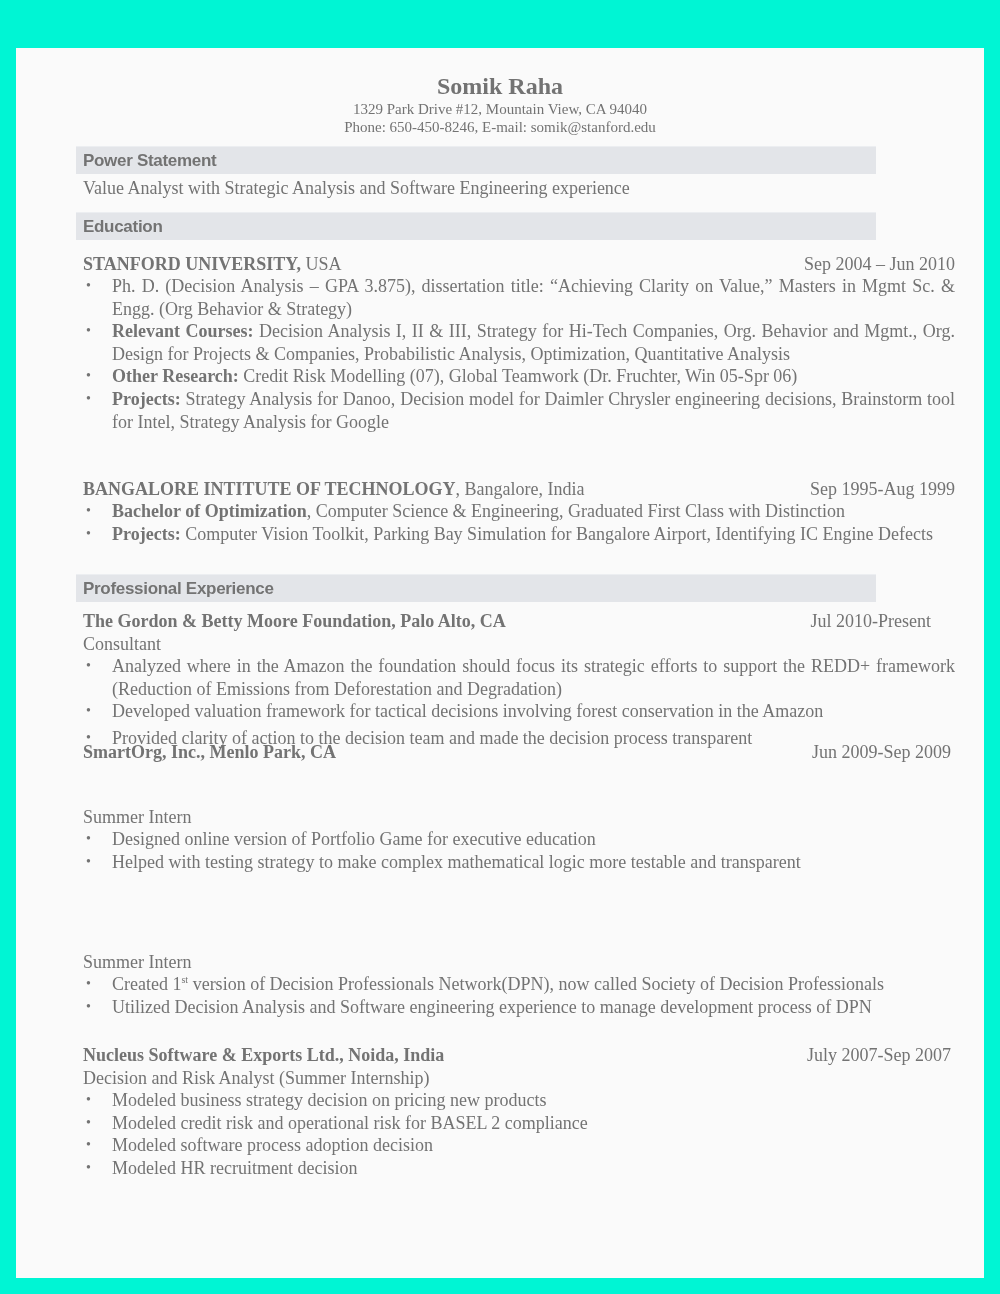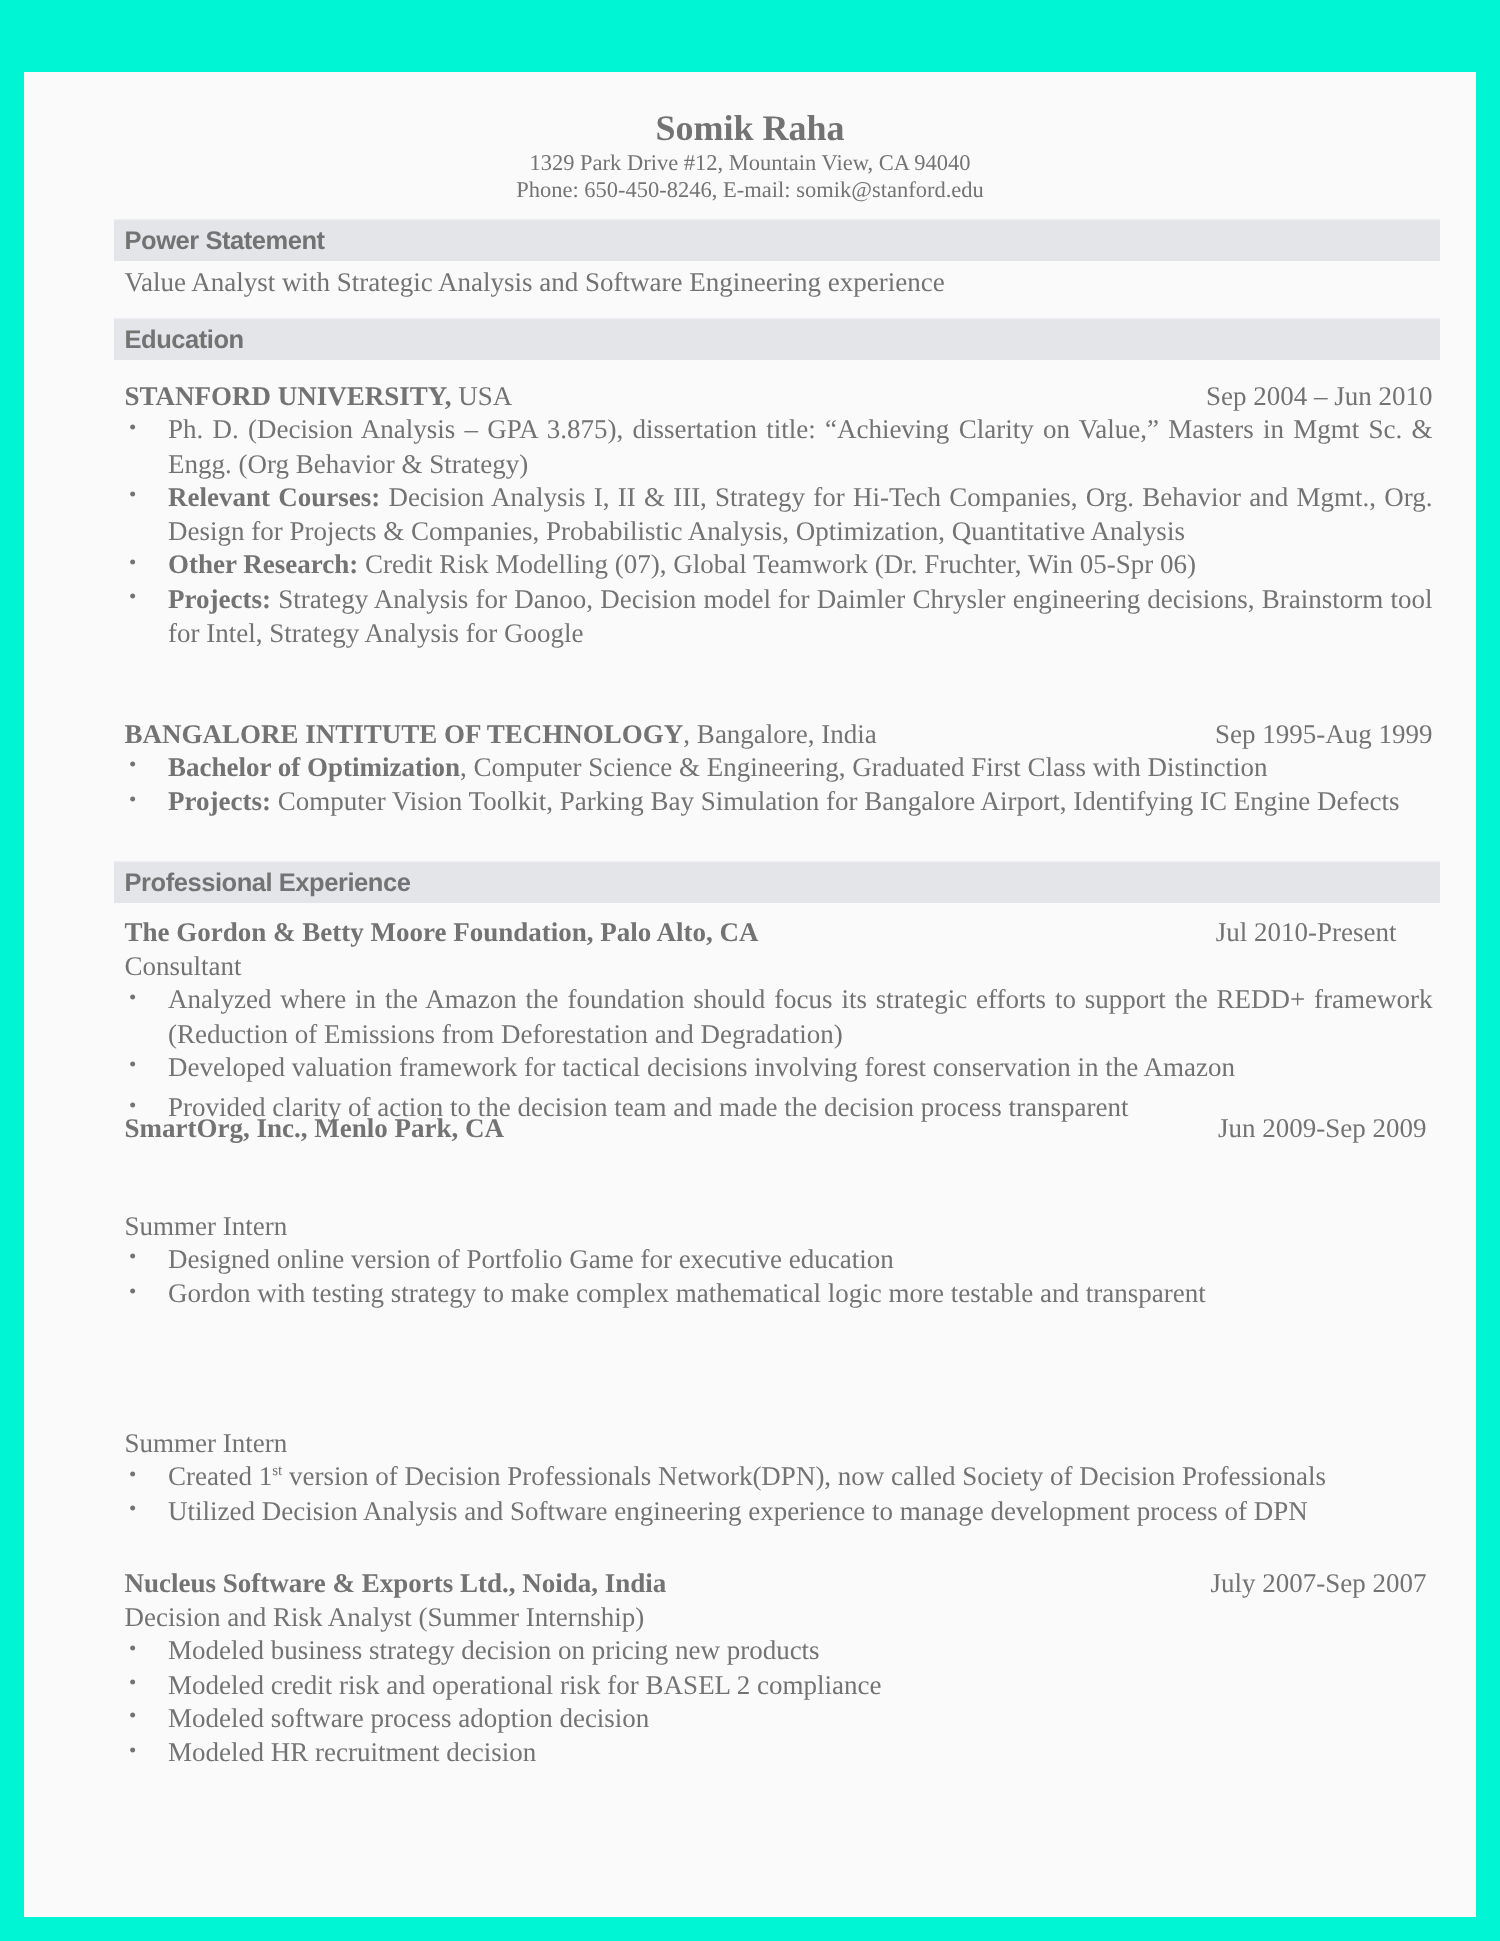--- a/index.html
+++ b/index.html
@@ -16,21 +16,21 @@
     font-family: "Liberation Serif", "DejaVu Serif", serif;
     color: #737373;
     margin-top: 32px;
   }
   .header { text-align: center; position: absolute; left: 0; right: 0; top: 24px; }
   .name { font-size: 24px; font-weight: bold; line-height: 28px; }
   .contact { font-size: 15px; line-height: 18px; }
 
   .sec-bar {
     position: absolute;
-    left: 60px; width: 884px; height: 28px;
+    left: 60px; width: 800px; height: 28px;
     background: #e3e5e9;
     border-top: 1px solid #eceef1;
     font-family: "Liberation Sans", "DejaVu Sans", sans-serif;
     font-weight: bold;
     font-size: 17px;
     line-height: 28px;
     padding-left: 7px;
     box-sizing: border-box;
     letter-spacing: -0.3px;
   }
@@ -112,21 +112,21 @@
     <li style="margin-top:4px;">Provided clarity of action to the decision team and made the decision process transparent</li>
   </ul>
 
   <div class="org-row" style="top:693px;">
     <b>SmartOrg, Inc., Menlo Park, CA</b>
     <span style="padding-right:4px;">Jun 2009-Sep 2009</span>
   </div>
   <div class="line" style="top:758px;">Summer Intern</div>
   <ul class="bullets" style="top:780px;">
     <li>Designed online version of Portfolio Game for executive education</li>
-    <li>Gordon with testing strategy to make complex mathematical logic more testable and transparent</li>
+    <li>Helped with testing strategy to make complex mathematical logic more testable and transparent</li>
   </ul>
 
   <div class="line" style="top:903px;">Summer Intern</div>
   <ul class="bullets" style="top:925px;">
     <li><span>Created 1</span><sup>st</sup><span> version of Decision Professionals Network(DPN), now called Society of Decision Professionals</span></li>
     <li>Utilized Decision Analysis and Software engineering experience to manage development process of DPN</li>
   </ul>
 
   <div class="org-row" style="top:996px;align-items:center;">
     <b>Nucleus Software &amp; Exports Ltd., Noida, India</b>

